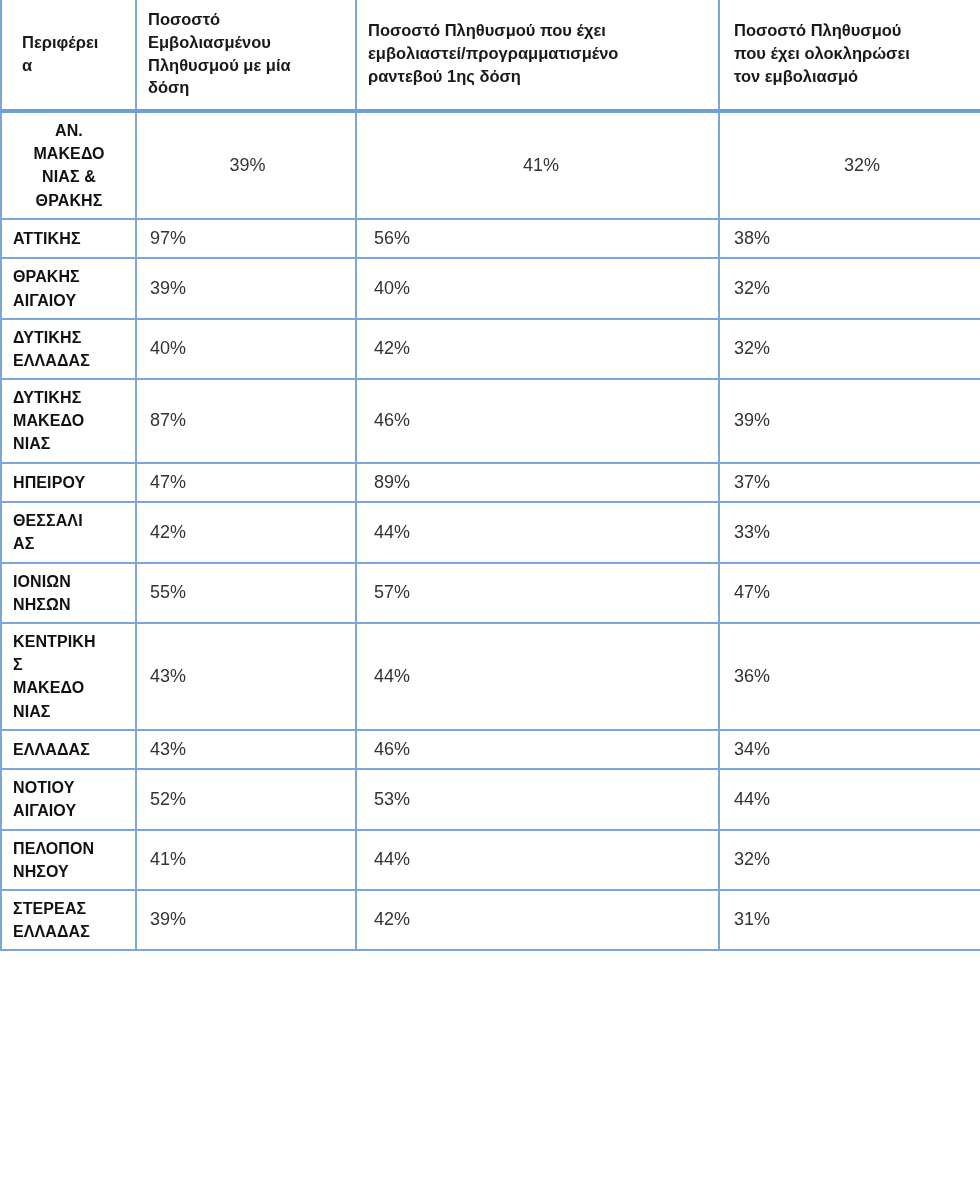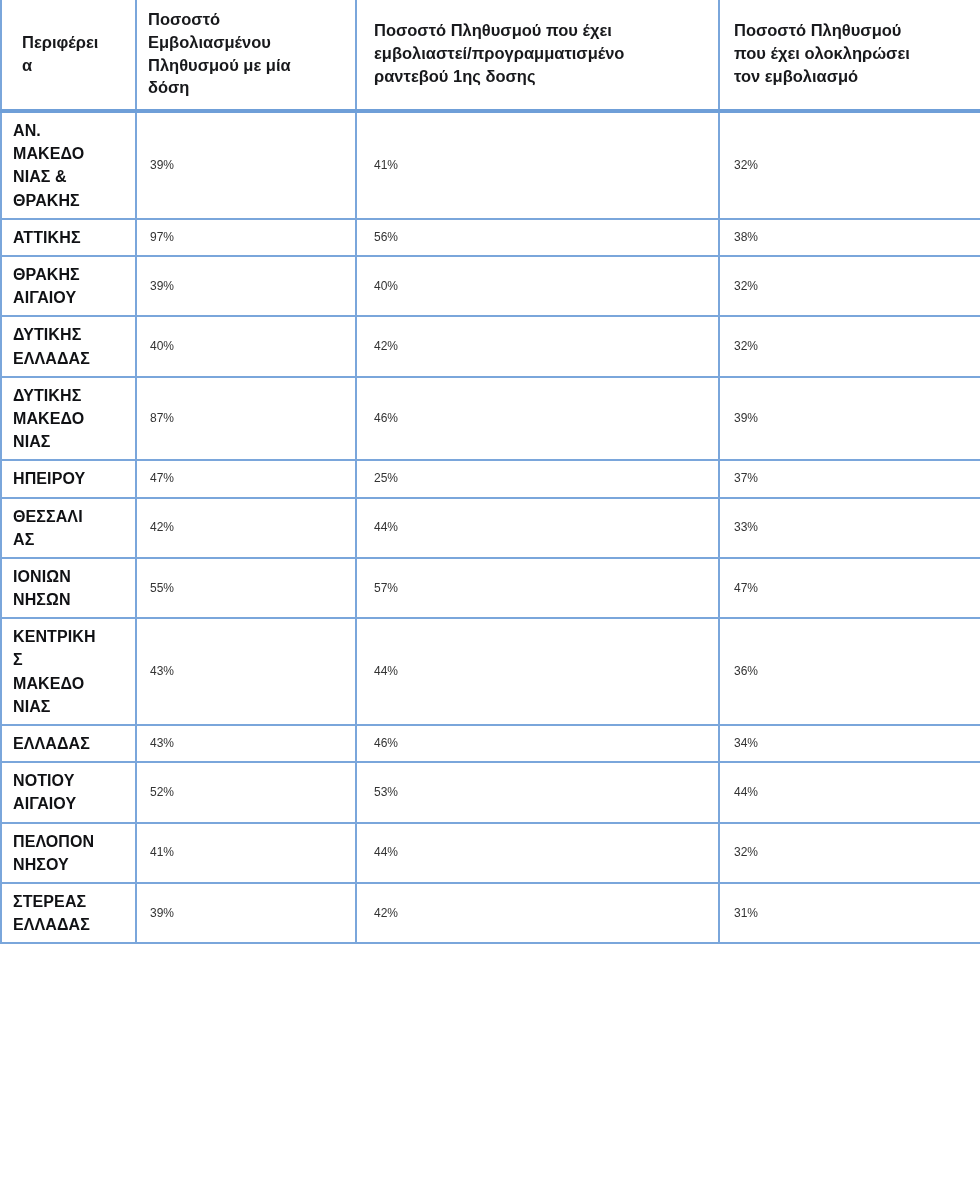--- a/index.html
+++ b/index.html
@@ -54,26 +54,26 @@
     color: #18191c;
     vertical-align: middle;
     border-top: none;
     border-bottom: 4px solid #6f9fd8;
     padding-top: 8px;
     padding-bottom: 10px;
   }
 
   thead th.th-region { padding-left: 20px; }
   thead th.th-one    { }
-  thead th.th-sched  { padding-left: 17px; margin-left: 32px; }
+  thead th.th-sched  { padding-left: 11px; margin-left: 32px; }
   thead th.th-done   { padding-left: 14px; }
 
   
   table.vacc-table tbody td {
-    font-size: 12px;
+    font-size: 18px;
     line-height: 1.42;
     color: #2b2b2b;
     font-weight: normal;
   }
 
   table.vacc-table tbody td.region-cell {
     font-weight: bold;
     font-size: 16px;
     line-height: 1.45;
     color: #101114;
@@ -81,21 +81,21 @@
   }
 
   table.vacc-table tbody td.num-cell {
     padding-left: 13px;
     color: #333333;
   }
   table.vacc-table tbody td.num-sched { padding-left: 17px; }
   table.vacc-table tbody td.num-done  { padding-left: 14px; }
 
   
-  tbody tr:first-child td { border-top: none; }
+  tbody tr:first-child td { border-top: none; text-align: center; }
 
   .region-line { display: block; white-space: nowrap; }
 </style>
 </head>
 <body>
 
 <div class="table-wrap">
   <table class="vacc-table">
     <colgroup>
       <col class="c-region">
@@ -111,21 +111,21 @@
           </th>
         <th class="th-one">
             <span class="region-line">Ποσοστό</span>
             <span class="region-line">Εμβολιασμένου</span>
             <span class="region-line">Πληθυσμού με μία</span>
             <span class="region-line">δόση</span>
           </th>
         <th class="th-sched">
             <span class="region-line">Ποσοστό Πληθυσμού  που έχει</span>
             <span class="region-line">εμβολιαστεί/προγραμματισμένο</span>
-            <span class="region-line">ραντεβού 1ης δοσης</span>
+            <span class="region-line">ραντεβού 1ης δόση</span>
           </th>
         <th class="th-done">
             <span class="region-line">Ποσοστό Πληθυσμού</span>
             <span class="region-line">που έχει ολοκληρώσει</span>
             <span class="region-line">τον εμβολιασμό</span>
           </th>
       </tr>
     </thead>
     <tbody>
         <tr>
@@ -173,21 +173,21 @@
           </td>
           <td class="num-cell num-one">87%</td>
           <td class="num-cell num-sched">46%</td>
           <td class="num-cell num-done">39%</td>
         </tr>
         <tr>
           <td class="region-cell">
             <span class="region-line">ΗΠΕΙΡΟΥ</span>
           </td>
           <td class="num-cell num-one">47%</td>
-          <td class="num-cell num-sched">25%</td>
+          <td class="num-cell num-sched">89%</td>
           <td class="num-cell num-done">37%</td>
         </tr>
         <tr>
           <td class="region-cell">
             <span class="region-line">ΘΕΣΣΑΛΙ</span>
             <span class="region-line">ΑΣ</span>
           </td>
           <td class="num-cell num-one">42%</td>
           <td class="num-cell num-sched">44%</td>
           <td class="num-cell num-done">33%</td>

